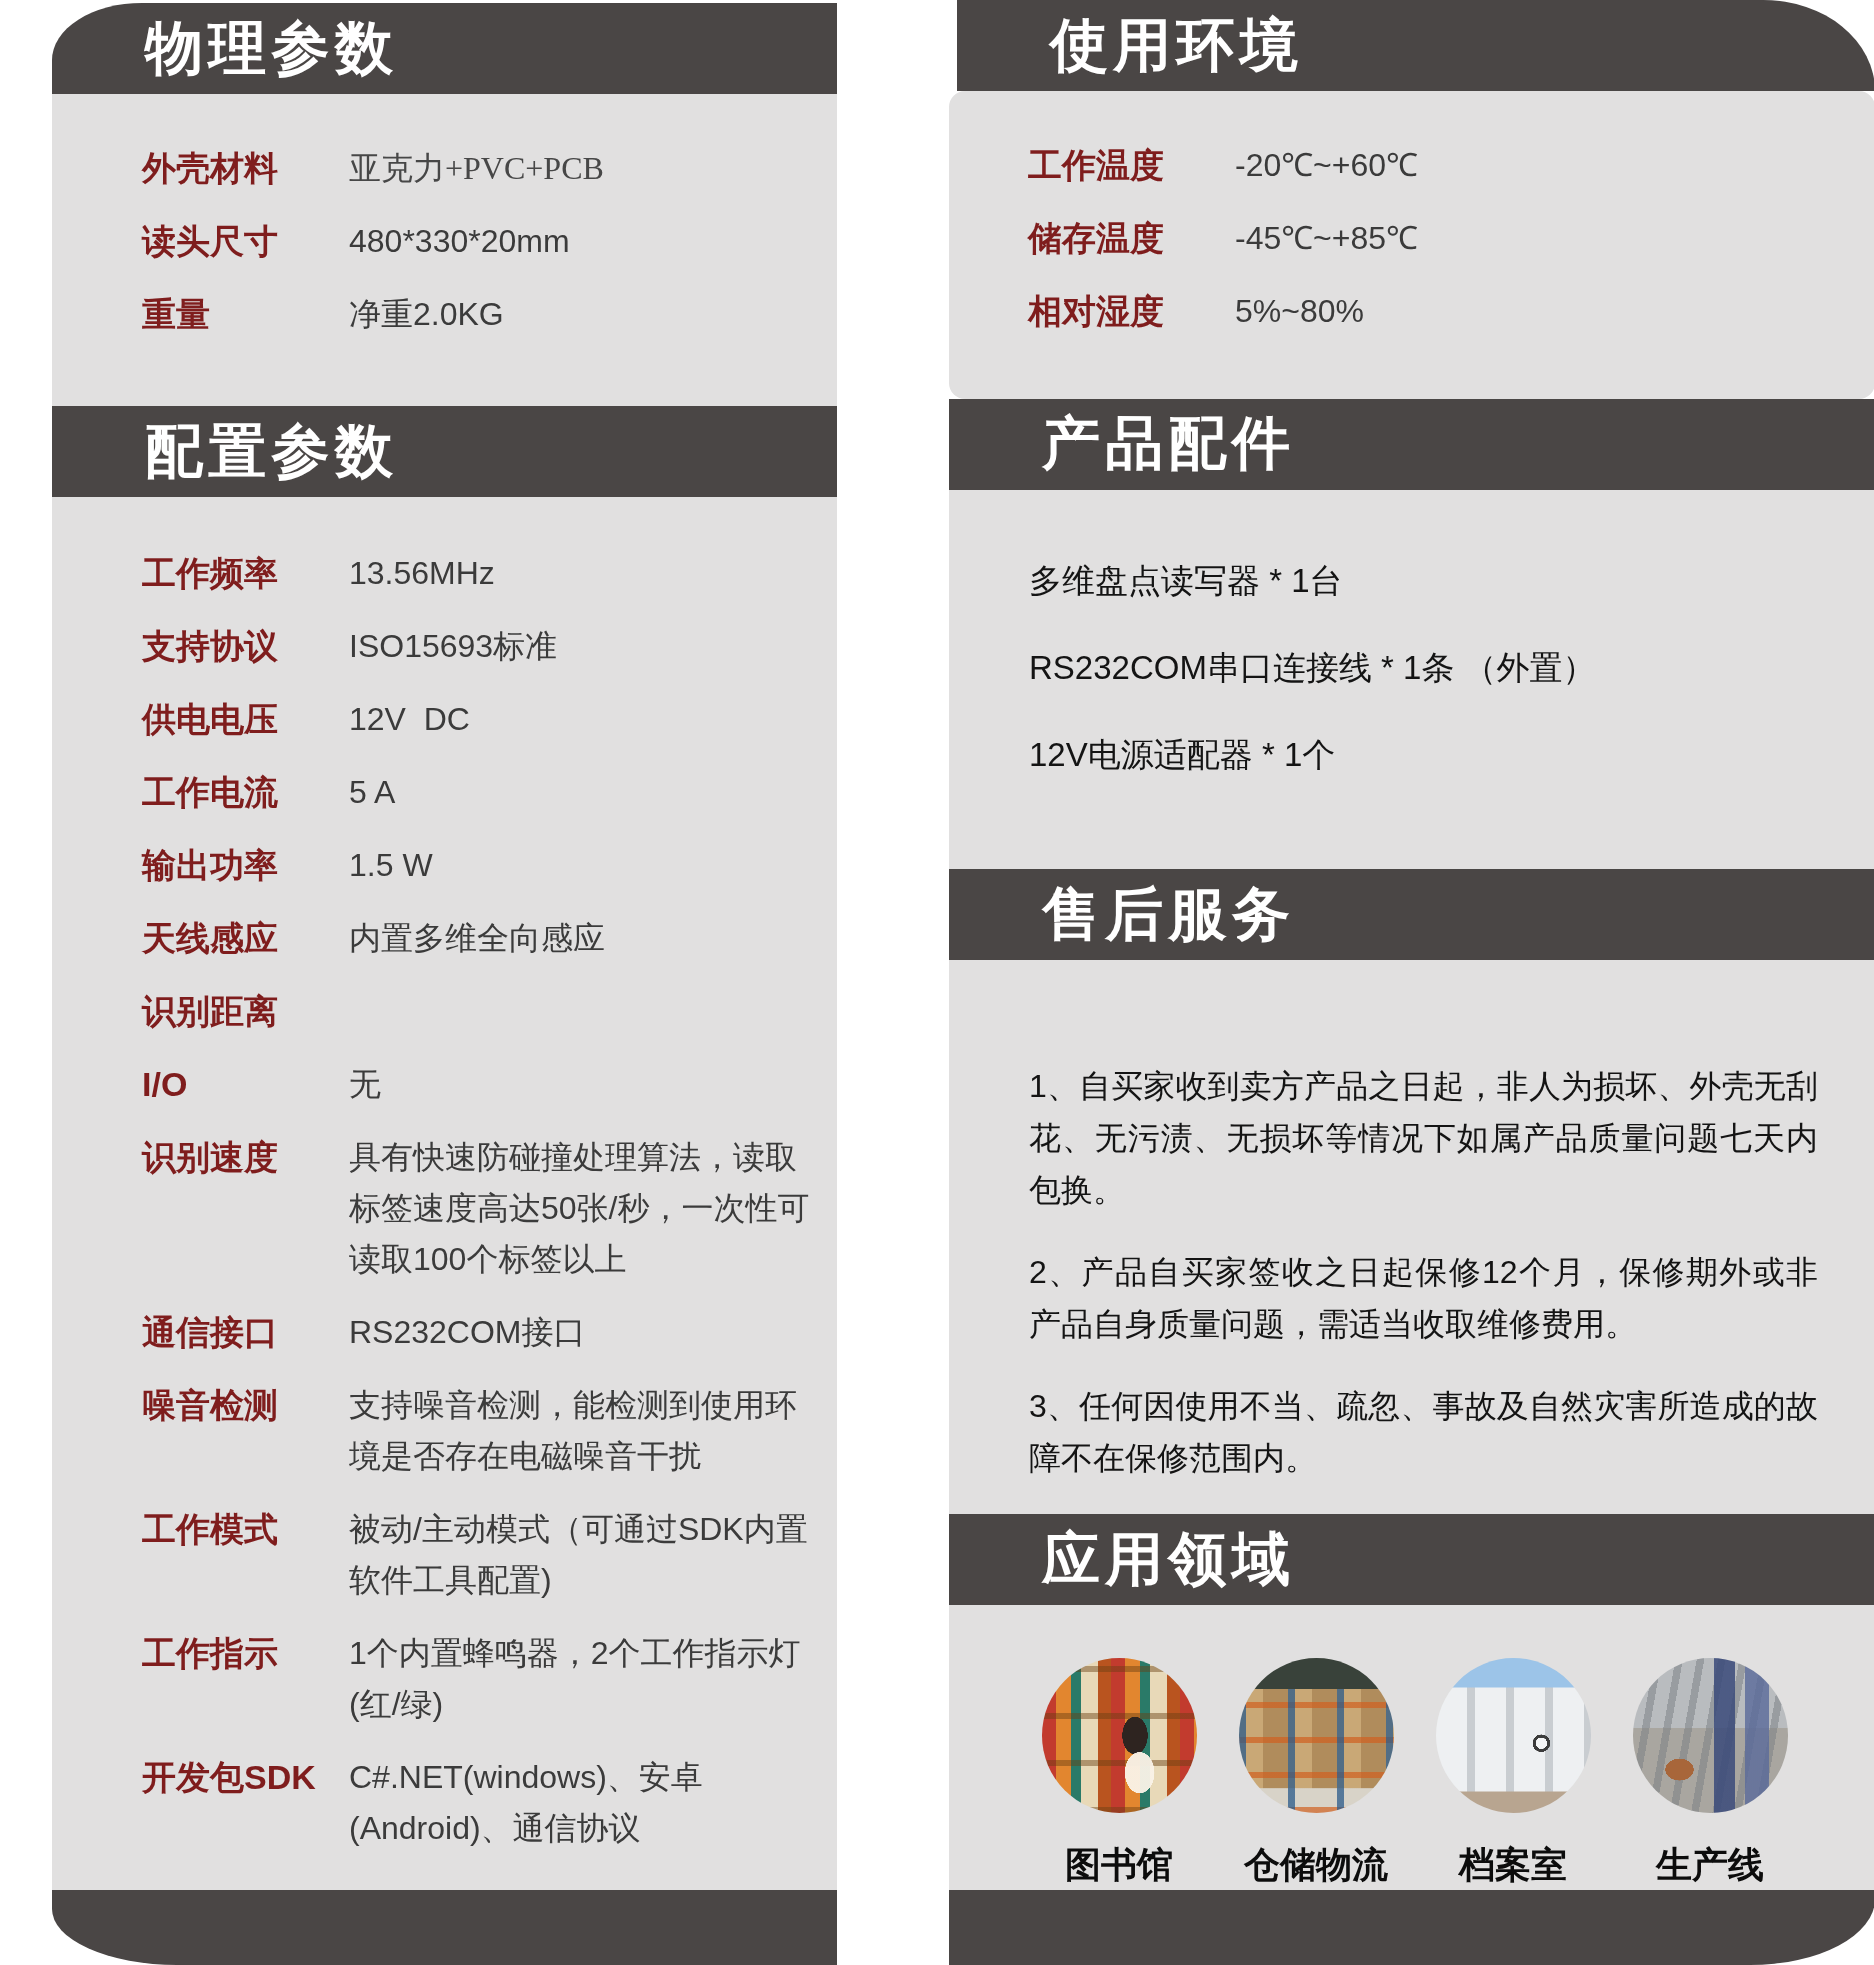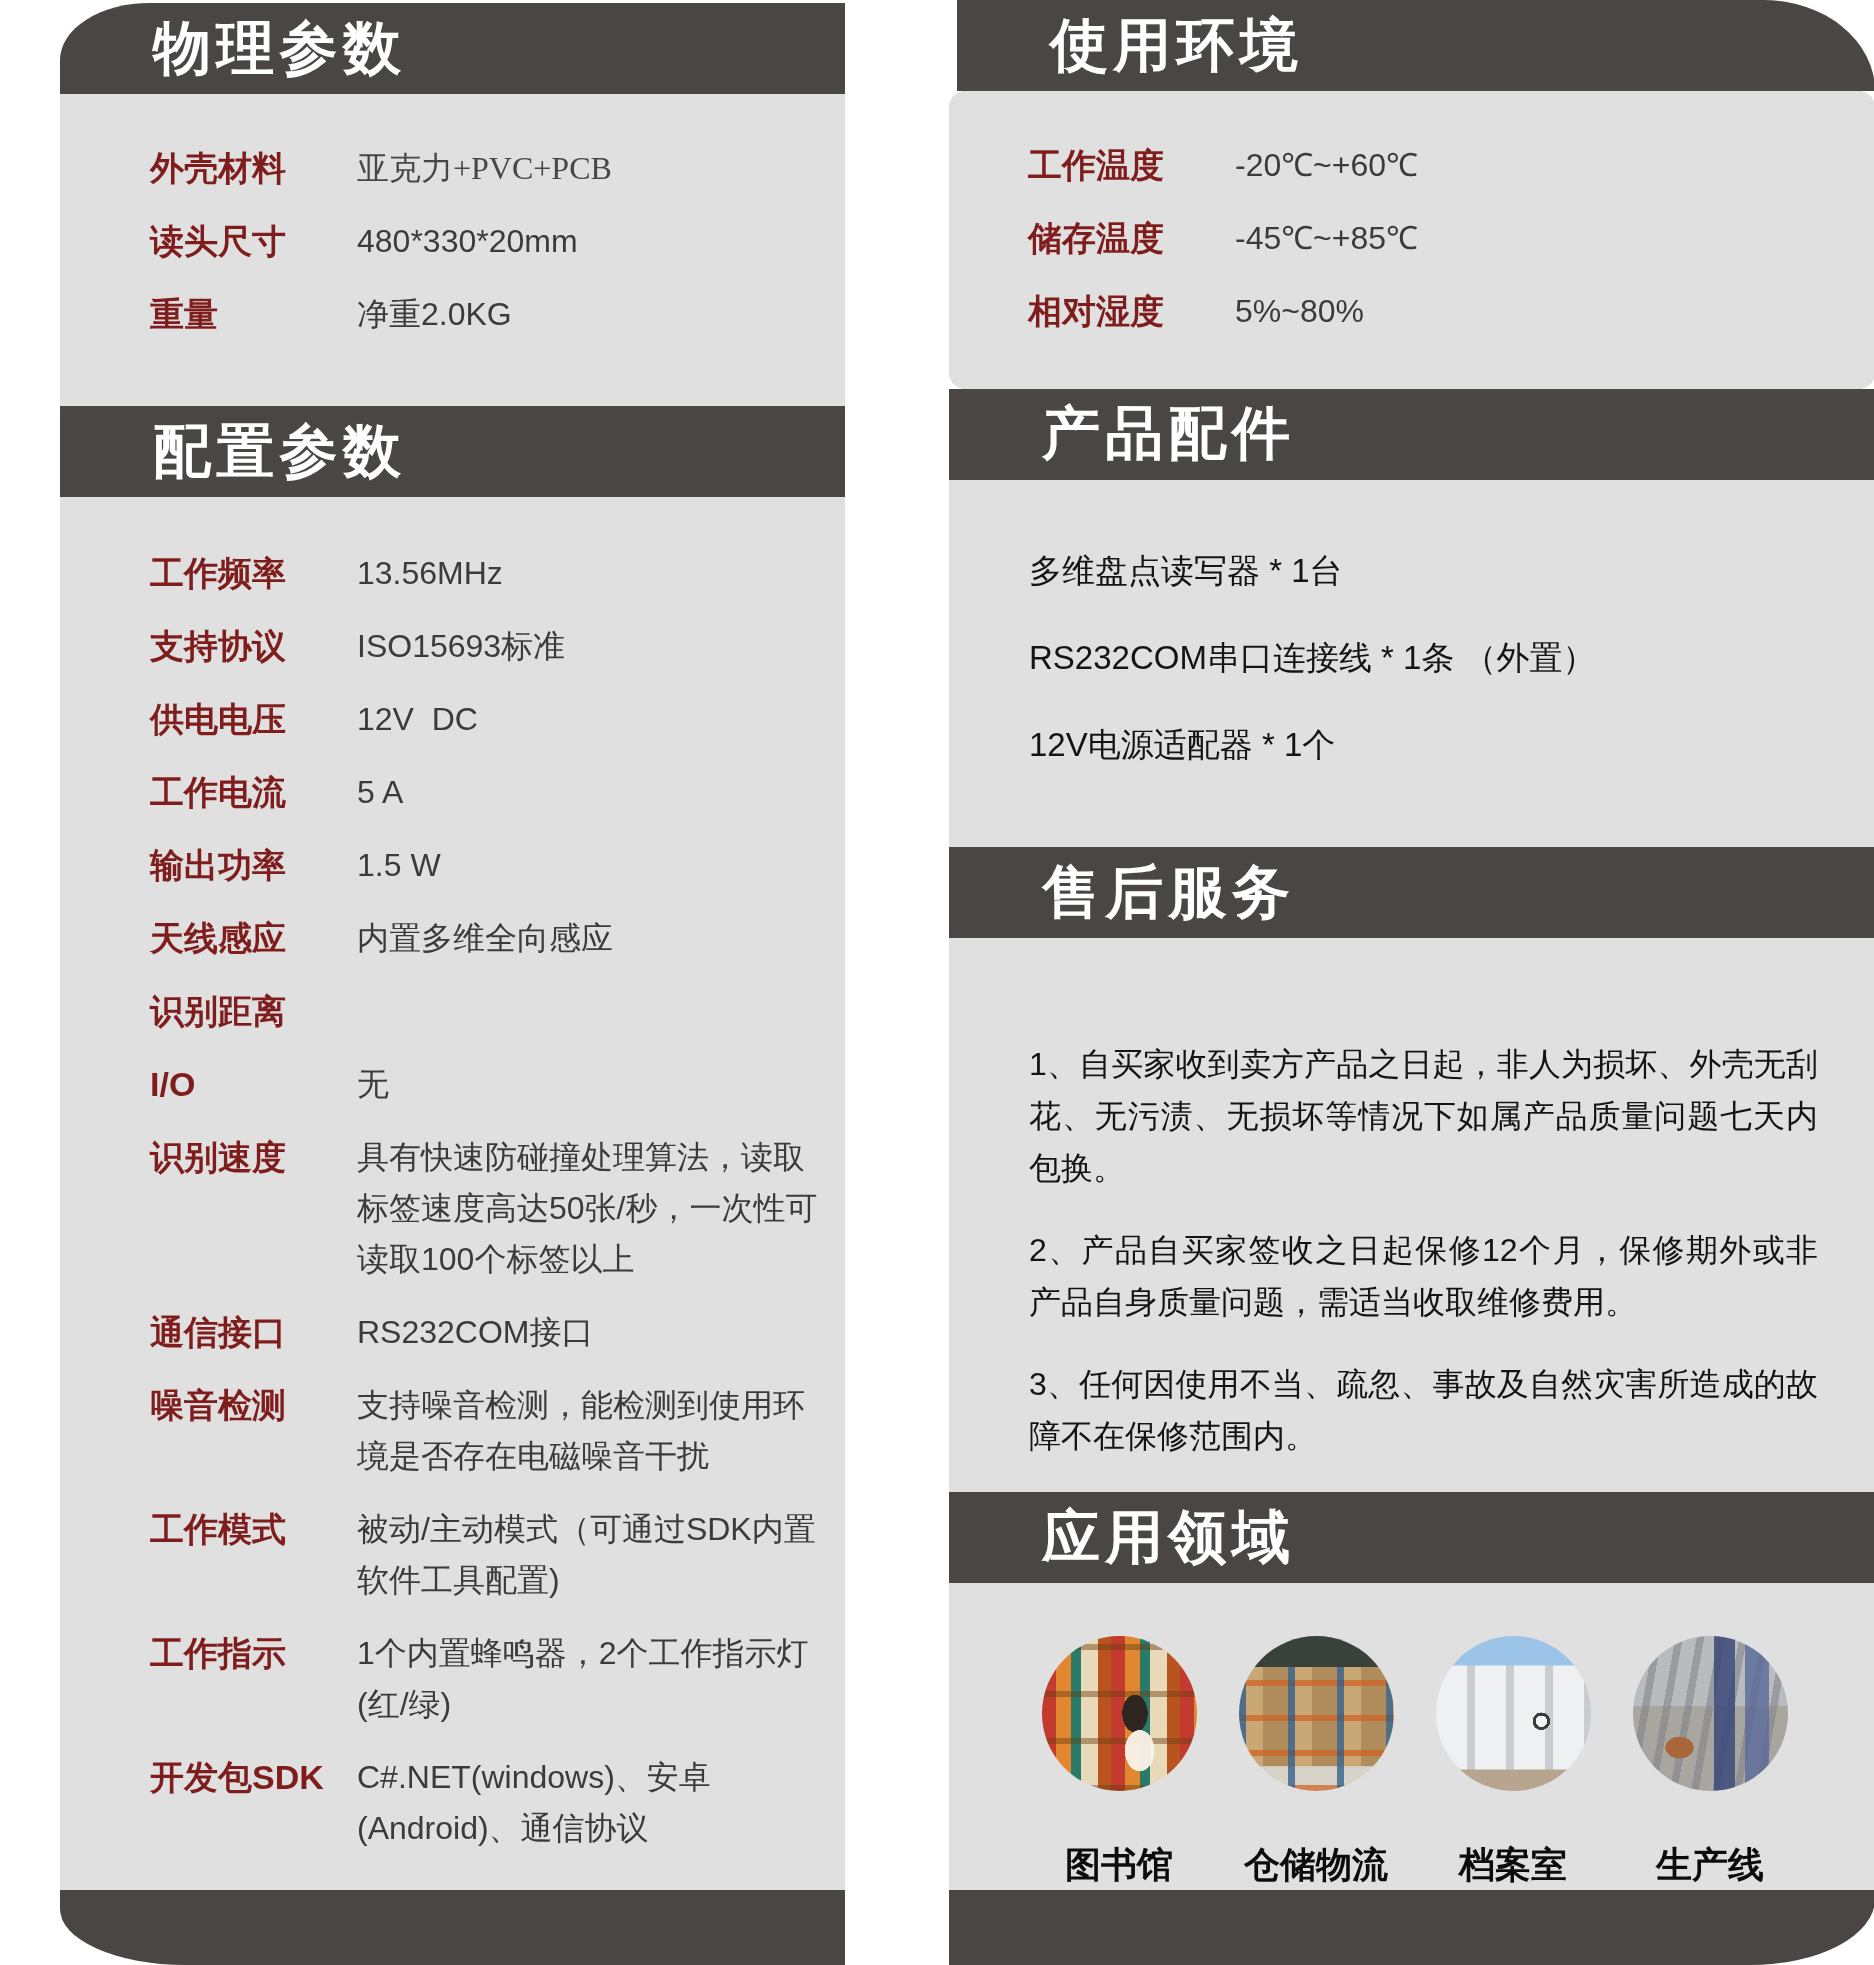--- a/index.html
+++ b/index.html
@@ -4,21 +4,21 @@
 <style>
   html,body{margin:0;padding:0;background:#ffffff;}
   .page{
     position:relative;
     width:1875px;height:1965px;
     background:#ffffff;
     font-family:"Liberation Sans", sans-serif;
     overflow:hidden;
   }
   .col{position:absolute;top:0;bottom:0;display:flex;flex-direction:column;}
-  .col-left{left:12px;width:785px;padding-left:48px;}
+  .col-left{left:4px;width:785px;padding-left:48px;}
   .col-right{left:949px;width:926px;}
   .top-spacer{height:3.2px;background:#ffffff;flex:0 0 auto;}
   .bar{
     background:#4a4645;height:91px;flex:0 0 auto;
     display:flex;align-items:center;padding-left:93px;box-sizing:border-box;
   }
   .bar .t{color:#ffffff;font-size:58px;font-weight:700;letter-spacing:5.3px;white-space:nowrap;}
   .bar.round-tl{border-top-left-radius:90px 57px;}
   .bar.round-tr{border-top-right-radius:114px 93px;margin-left:8px;}
   .panel{background:#e1e0e0;box-sizing:border-box;}
@@ -34,21 +34,21 @@
   .footer-bar.round-br{border-bottom-right-radius:125px 66px;}
 
   .row{display:grid;grid-template-columns:207px 1fr;align-items:start;margin-bottom:22px;}
   .row .lbl{font-weight:700;font-size:34px;line-height:51px;color:#7f1d1d;white-space:nowrap;}
   .row .val{font-size:32px;line-height:51px;color:#3b3b3b;white-space:pre-wrap;}
   .row .val.serif{font-family:"Liberation Serif", serif;color:#474747;}
 
   .acc-item{font-size:33px;line-height:51px;color:#141414;margin-bottom:36px;white-space:pre-wrap;}
   .para{font-size:32px;line-height:52px;color:#141414;margin:0 0 30px 0;text-align:justify;}
 
-  .app{width:170px;display:flex;flex-direction:column;align-items:center;gap:22px;}
+  .app{width:170px;display:flex;flex-direction:column;align-items:center;}
   .app-photo{width:155px;height:155px;border-radius:50%;flex:0 0 auto;}
   .app-label{margin-top:28px;font-size:36px;font-weight:700;color:#0c0c0c;white-space:nowrap;}
 
   .photo-library{
     background:
       radial-gradient(24.4px 34px at 63% 74%, rgba(250,243,232,.95) 0 60%, rgba(0,0,0,0) 61%),
       radial-gradient(21px 31px at 60% 50%, #2e2420 0 60%, rgba(0,0,0,0) 61%),
       repeating-linear-gradient(0deg, rgba(104,62,18,.45) 0 6.4px, rgba(0,0,0,0) 6.4px 47px),
       repeating-linear-gradient(90deg, #c23b2e 0 14px, #e2862f 14px 29px, #2a7a68 29px 39px, #e8d9b8 39px 56px, #b9541f 56px 69px),
       linear-gradient(90deg, #c98f4a, #e3aa63);

